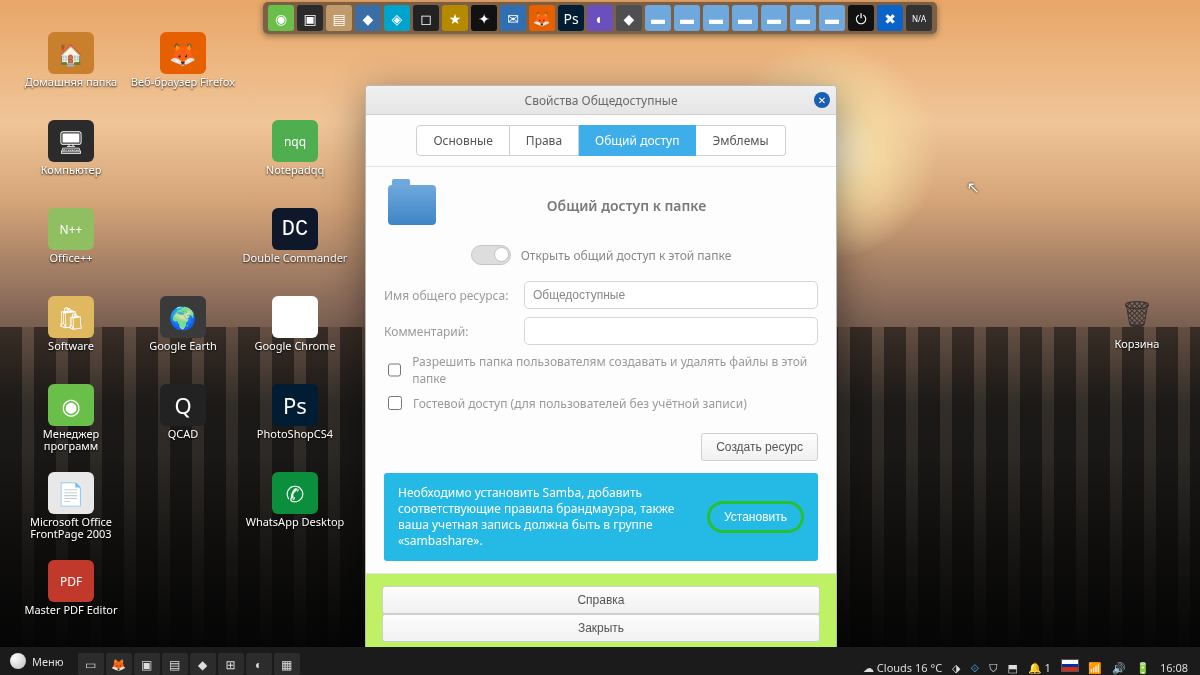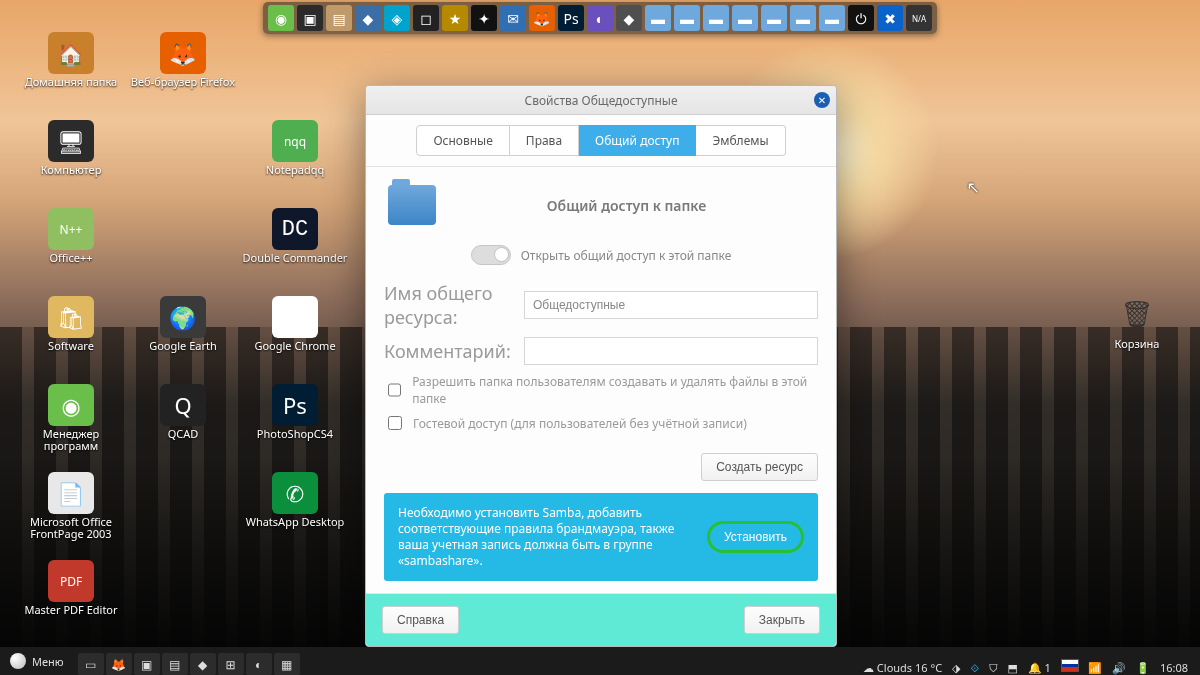--- a/index.html
+++ b/index.html
@@ -35,30 +35,30 @@
 .tabs .tab.active{background:#3daee9;color:#fff;border-color:#3daee9;}
 .body{padding:14px 18px 12px;}
 .secthead{display:flex;align-items:center;gap:3px;padding:4px 4px 14px;}
 .foldericon{width:48px;height:40px;background:linear-gradient(#6fa8dc,#3d85c6);border-radius:4px;position:relative;}
 .foldericon::before{content:"";position:absolute;top:-6px;left:4px;width:18px;height:6px;background:#6fa8dc;border-radius:2px 2px 0 0;}
 .secthead h3{flex:1;text-align:center;color:#7a7a7a;font-weight:600;font-size:14px;margin:0;}
 .togglerow{display:flex;align-items:center;justify-content:center;gap:10px;padding:6px 0 16px;color:#888;font-size:12px;}
 .switch{width:38px;height:18px;border-radius:10px;background:#ddd;position:relative;border:1px solid #c6c6c6;cursor:pointer;}
 .switch::after{content:"";position:absolute;right:1px;top:1px;width:15px;height:15px;border-radius:50%;background:#fff;border:1px solid #c0c0c0;box-sizing:border-box;}
 .formrow{display:flex;align-items:center;gap:8px;margin-bottom:8px;}
-.formrow label{width:132px;text-align:left;color:#9a9a9a;font-size:18px;}
-.formrow input[type=text]{flex:1;height:26px;border:1px solid #d6d6d6;border-radius:0;padding:0 8px;font-size:12px;color:#888;background:#fff;}
+.formrow label{width:132px;text-align:left;color:#9a9a9a;font-size:12px;}
+.formrow input[type=text]{flex:1;height:26px;border:1px solid #d6d6d6;border-radius:5px;padding:0 8px;font-size:12px;color:#888;background:#fff;}
 .chkrow{display:flex;align-items:center;gap:8px;margin:6px 0;color:#9a9a9a;font-size:12px;}
 .chkrow input{width:14px;height:14px;}
 .actright{display:flex;justify-content:flex-end;padding:14px 0 12px;}
 .btn{padding:6px 14px;border:1px solid #cfcfcf;border-radius:3px;background:linear-gradient(#fdfdfd,#f1f1f1);font-size:12px;color:#555;cursor:pointer;}
 .info{background:#25b9e6;color:#fff;border-radius:3px;padding:12px 14px;display:flex;align-items:center;gap:14px;}
 .info .msg{flex:1;font-size:12px;line-height:16px;}
 .info .ibtn{padding:6px 14px;border:3px solid #27c030;border-radius:16px;color:#fff;background:transparent;font-size:12px;cursor:pointer;}
-.dlgfoot{display:flex;justify-content:space-between;padding:12px 16px;border-top:1px solid #e5e5e5;background:#5eead4;border-radius:0 0 4px 4px;}
+.dlgfoot{display:flex;justify-content:space-between;padding:12px 16px;border-top:1px solid #e5e5e5;background:#bef264;border-radius:0 0 4px 4px;flex-direction:column;}
 
 .panel{position:absolute;bottom:0;left:0;right:0;height:28px;background:#1b1b1b;display:flex;align-items:flex-end;color:#ddd;font-size:11px;}
 .menubtn{display:flex;align-items:center;gap:6px;padding:0 10px;height:100%;cursor:pointer;}
 .menubtn .logo{width:16px;height:16px;border-radius:50%;background:radial-gradient(circle at 30% 30%,#fff,#bbb);} 
 .tasklist{display:flex;gap:2px;margin-left:4px;}
 .tasklist .titem{width:26px;height:22px;border-radius:2px;background:#2c2c2c;display:flex;align-items:center;justify-content:center;font-size:12px;cursor:pointer;}
 .tray{margin-left:auto;display:flex;align-items:center;gap:10px;padding-right:12px;}
 .tray span{cursor:pointer;}
 .flag{width:16px;height:11px;background:linear-gradient(#fff 0 33%,#0033a0 33% 66%,#d52b1e 66% 100%);display:inline-block;border:1px solid #555;}
 </style>

